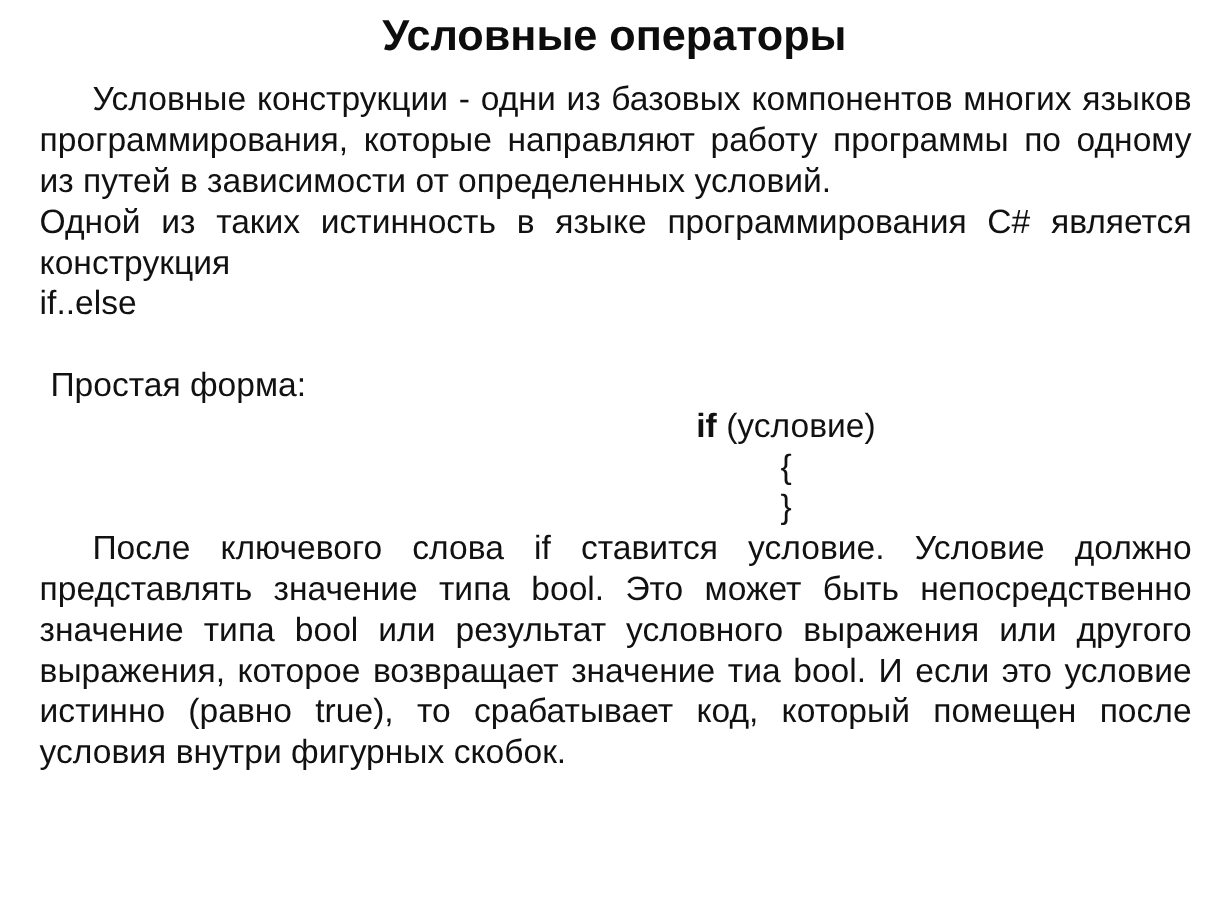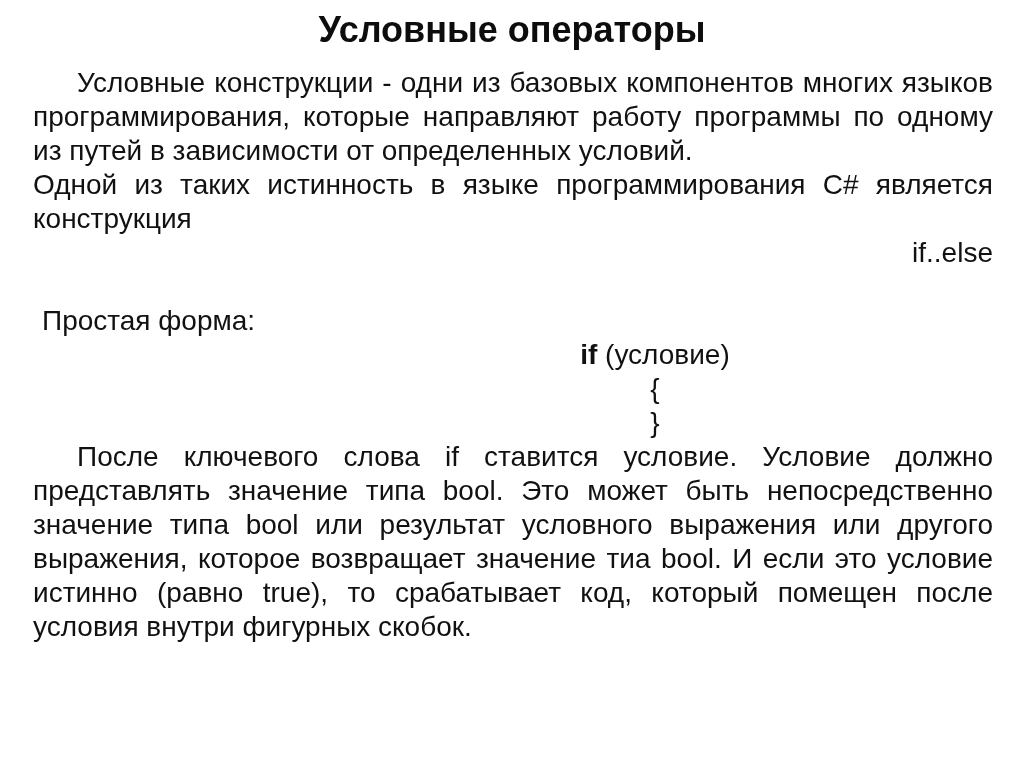--- a/index.html
+++ b/index.html
@@ -35,21 +35,21 @@
       line-height: 34px;
     }
     .para {
       margin: 0;
       text-align: justify;
     }
     .indent {
       text-indent: 44px;
     }
     .center {
-      text-align: right;
+      text-align: left;
       margin: 0;
     }
     .blank {
       height: 34px;
     }
     .form-label {
       margin: 0;
       padding-left: 9px;
     }
     .code {

